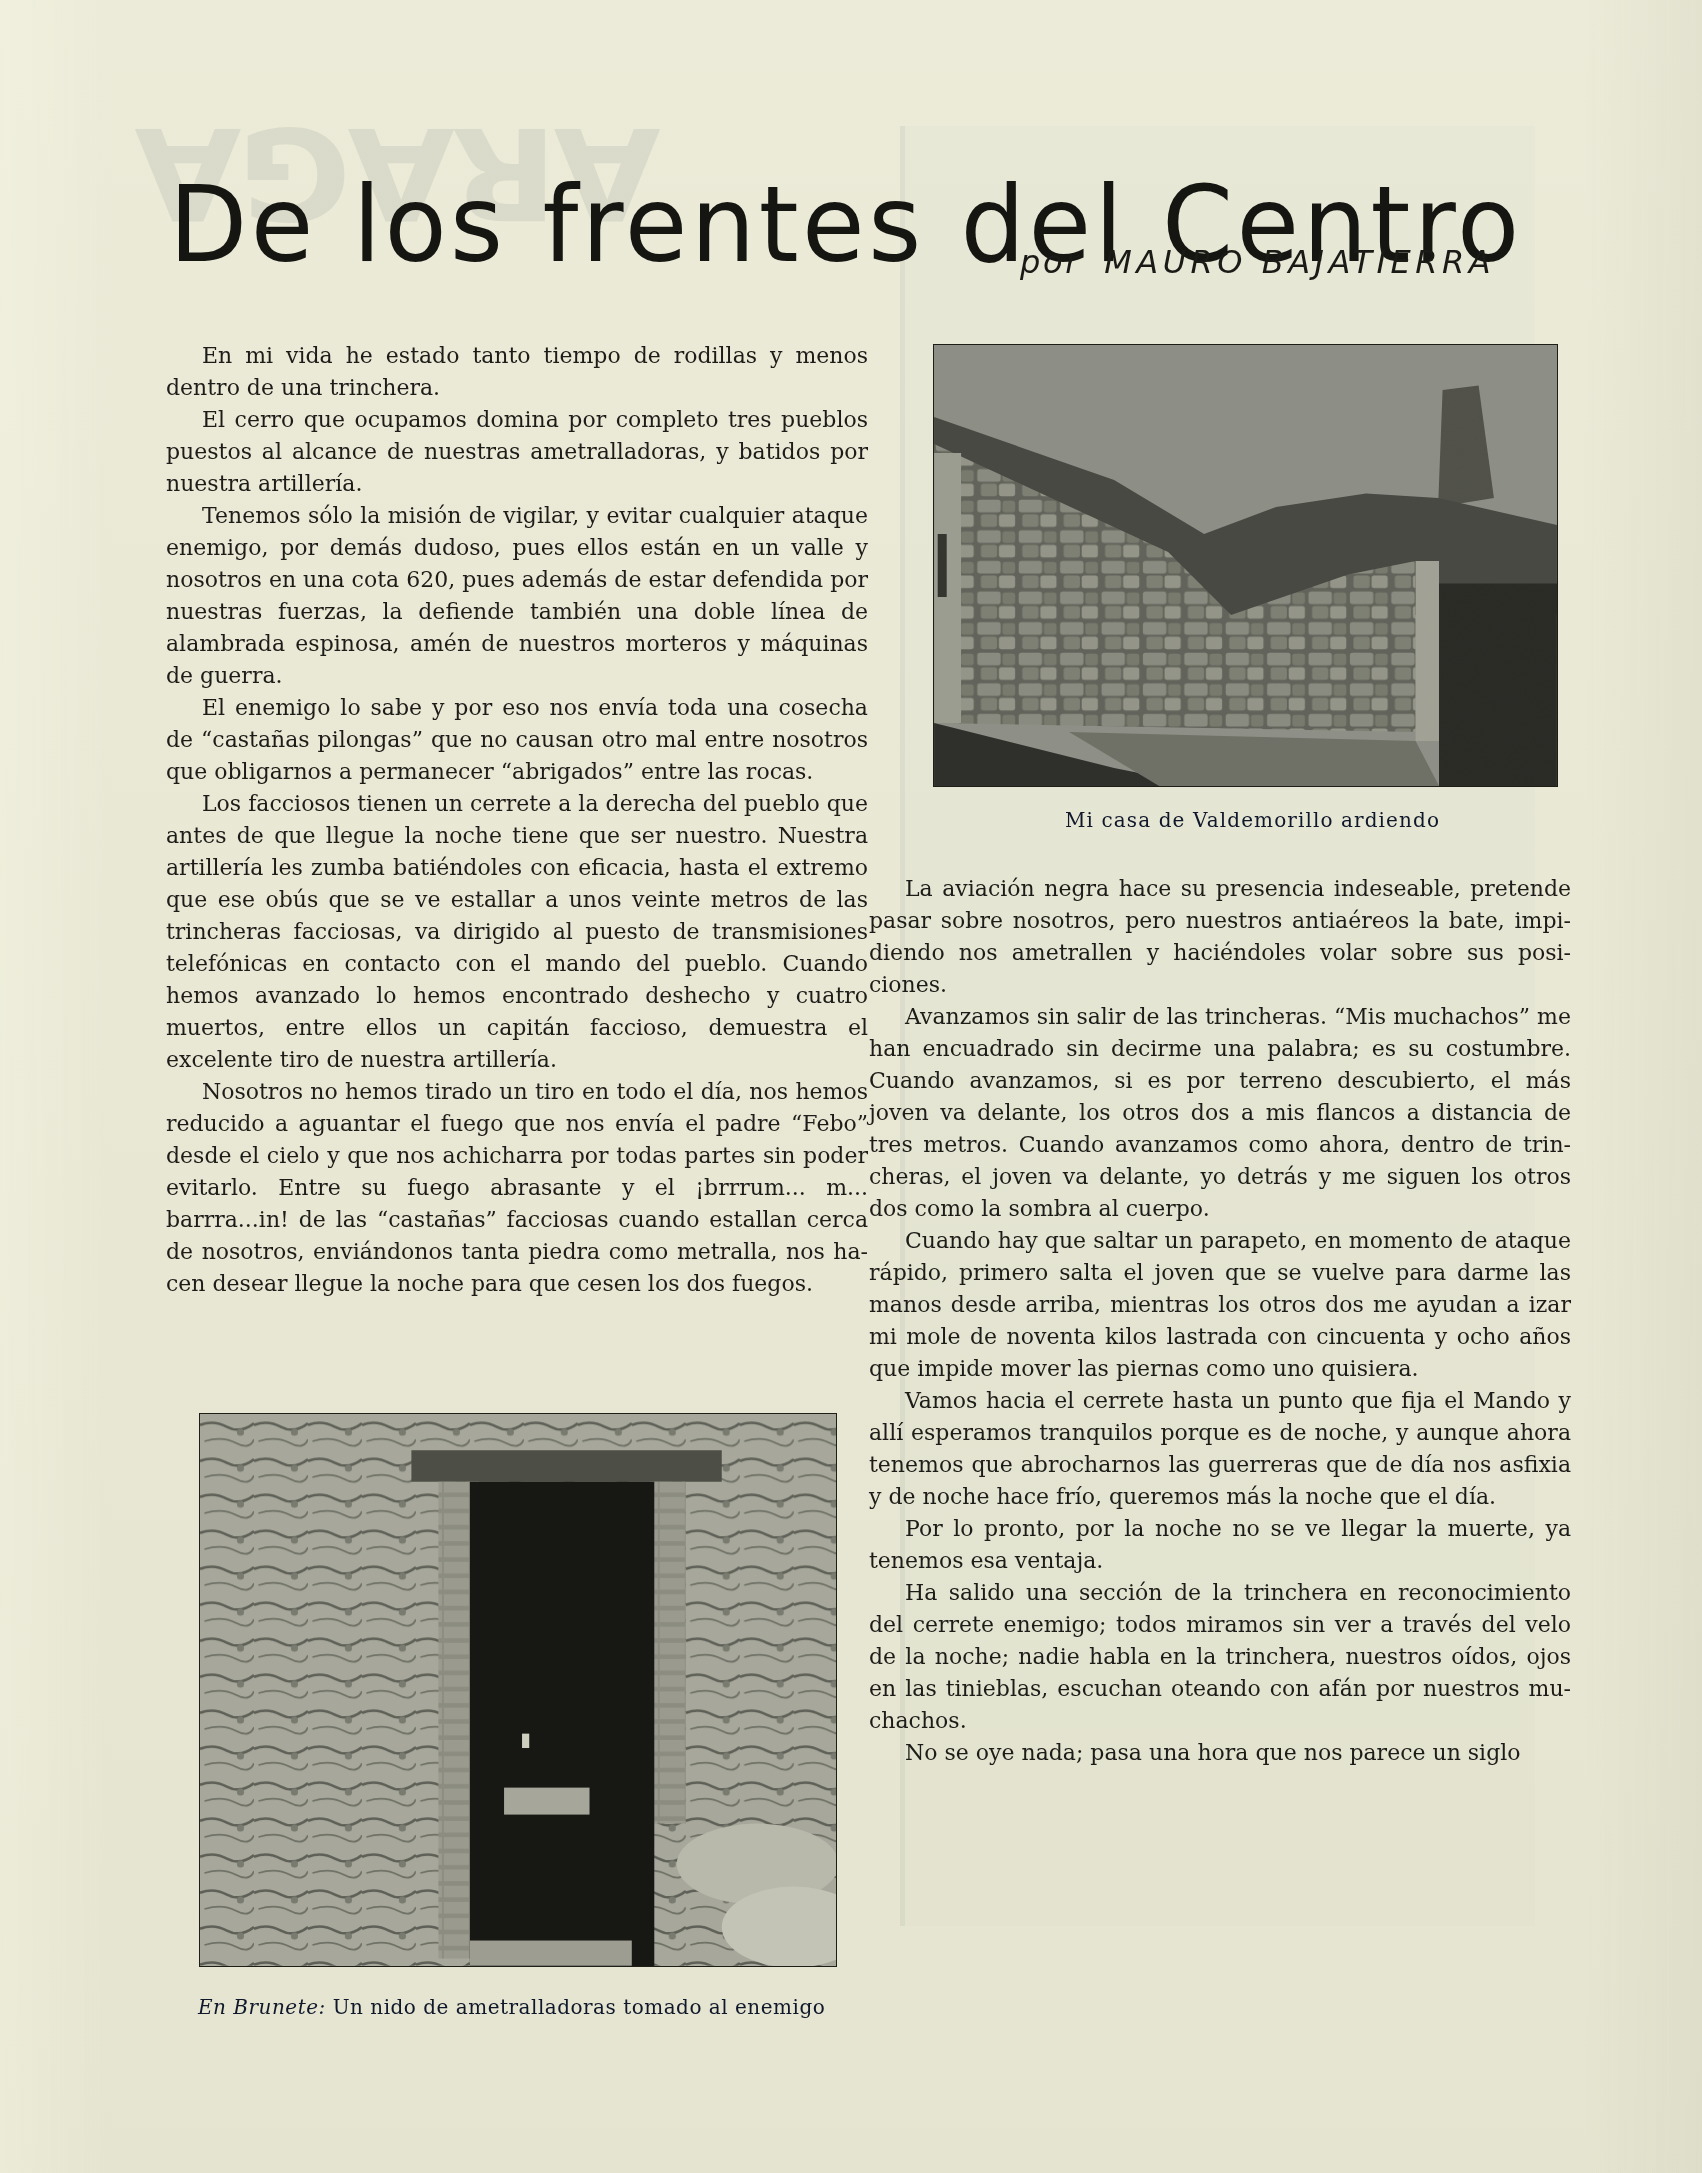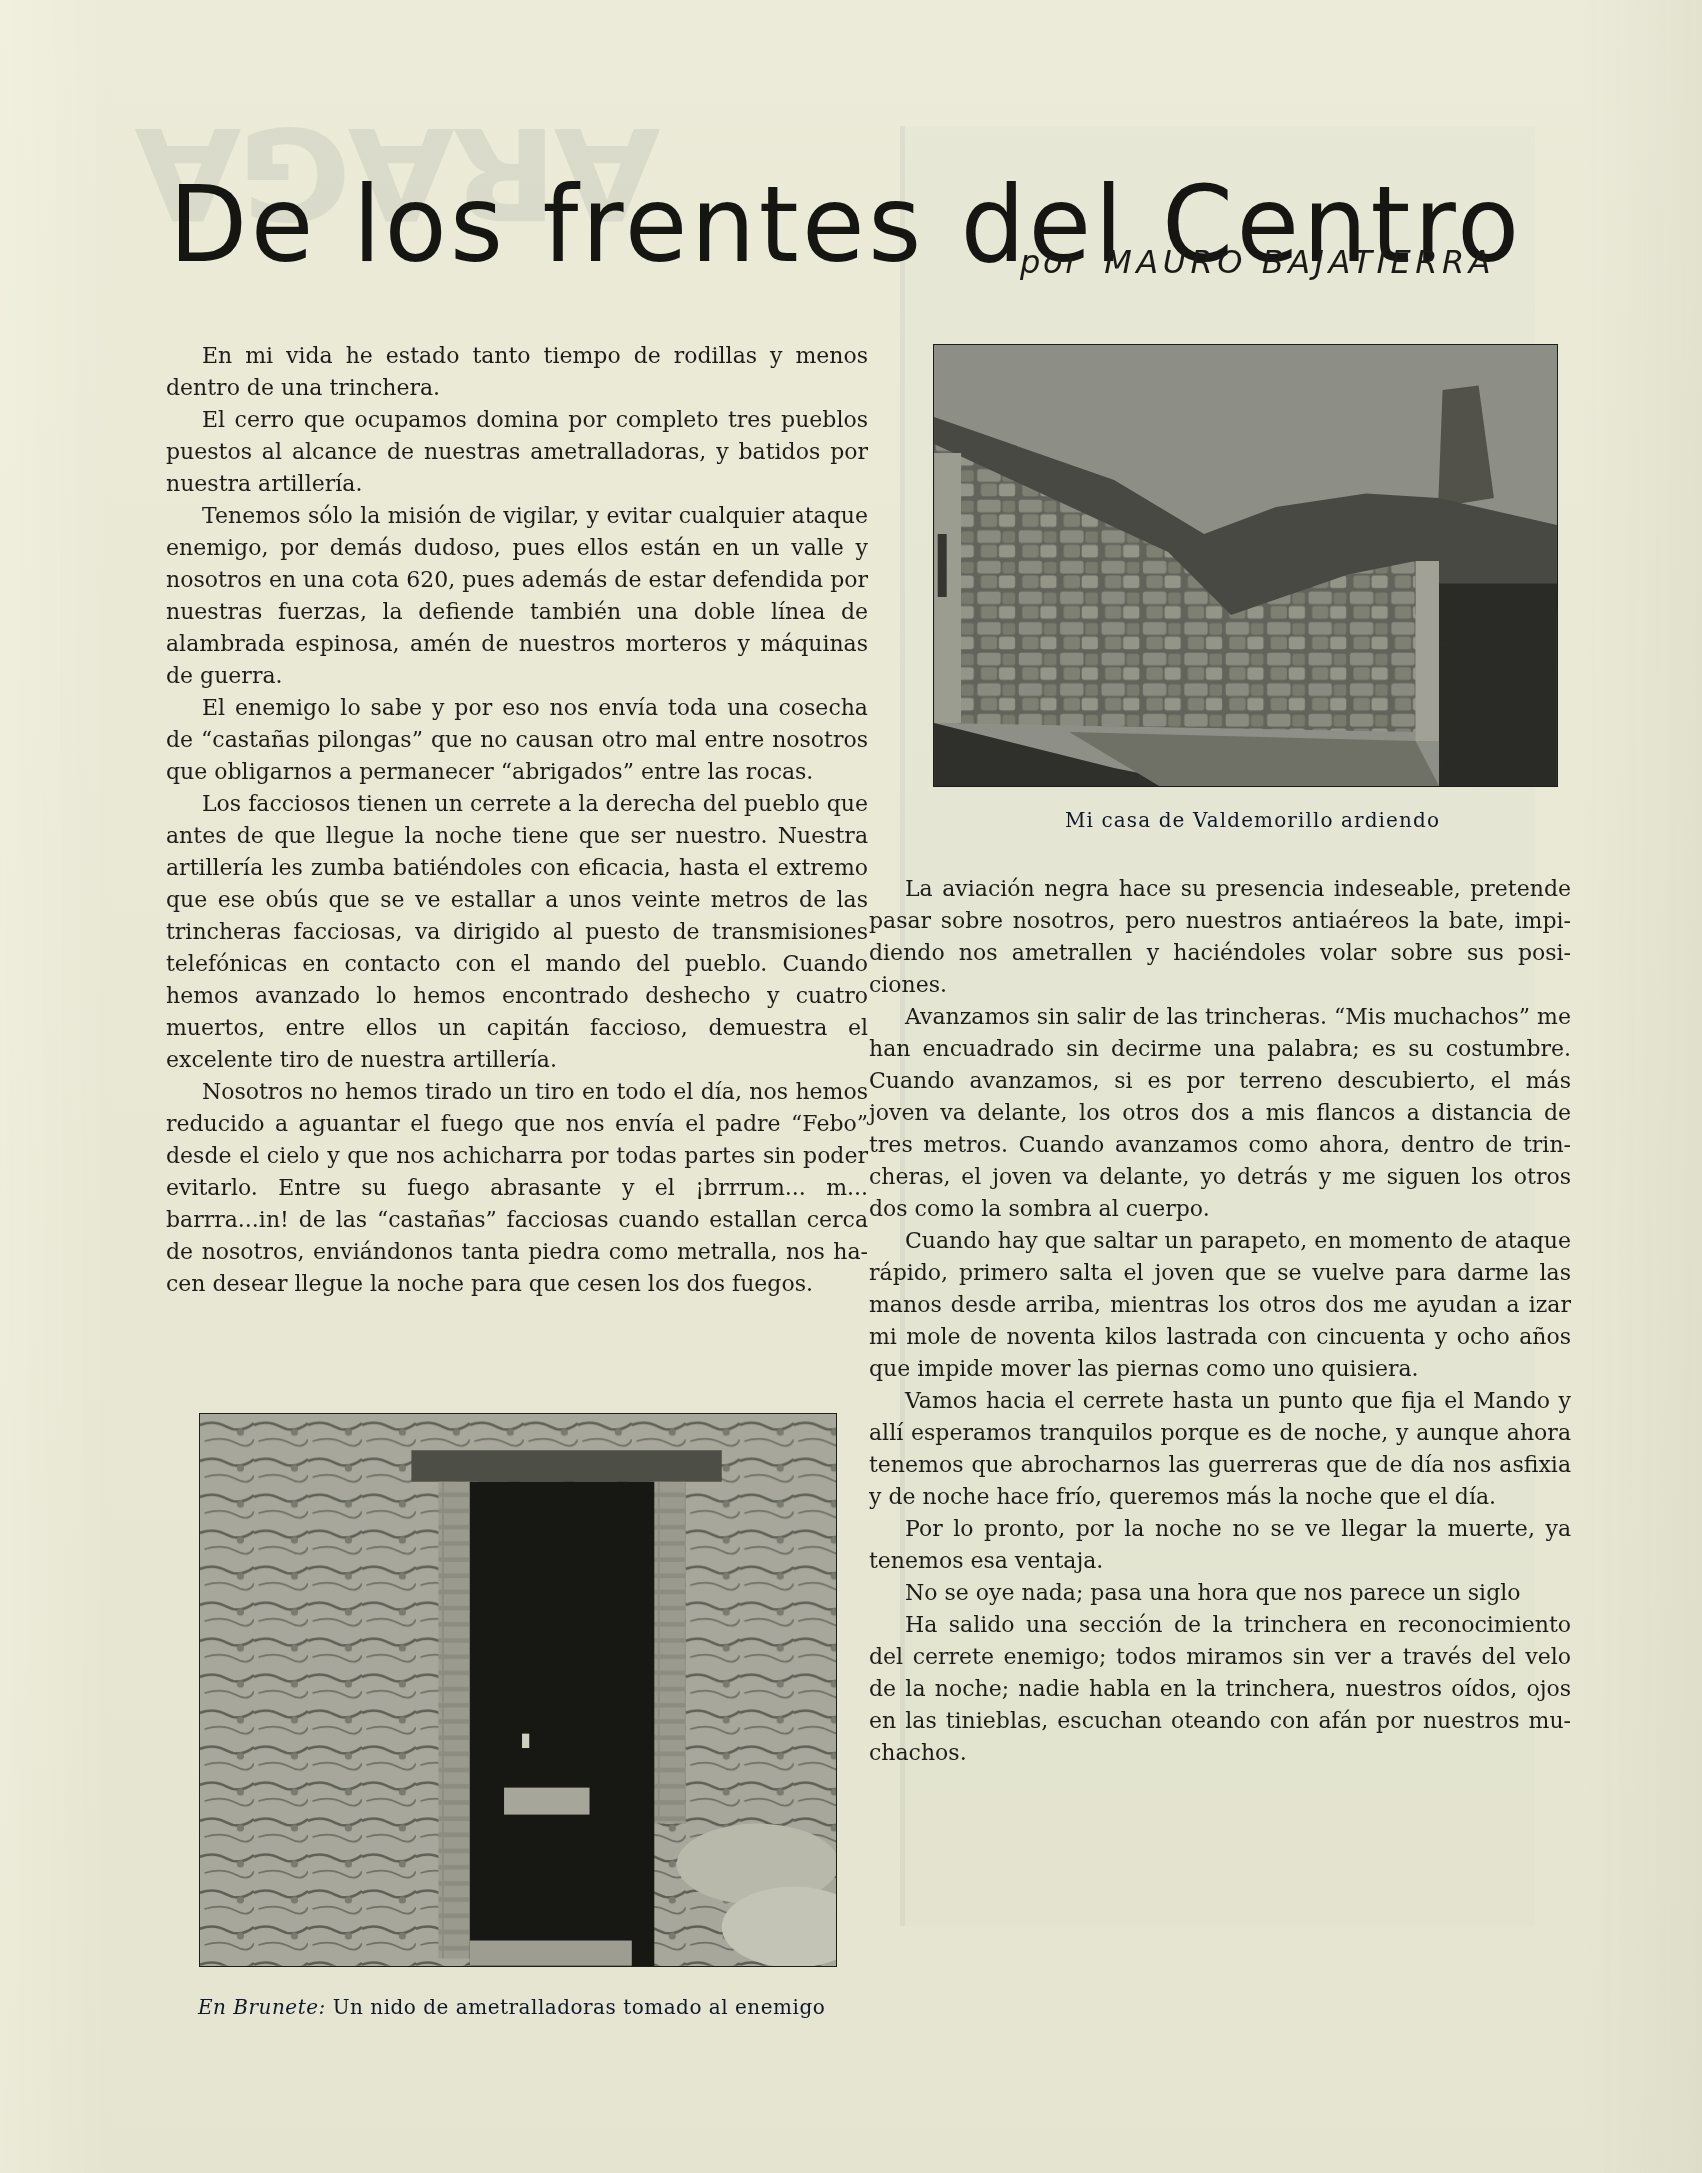--- a/index.html
+++ b/index.html
@@ -122,22 +122,22 @@
   </svg>
 </div>
 <div class="caption caption-1">Mi casa de Valdemorillo ardiendo</div>
 
 <div class="col col-right-top">
   <p>La aviación negra hace su presencia indeseable, pretende pasar sobre nosotros, pero nuestros antiaéreos la bate, impi­diendo nos ametrallen y haciéndoles volar sobre sus posi­ciones.</p>
   <p>Avanzamos sin salir de las trincheras. “Mis muchachos” me han encuadrado sin decirme una palabra; es su costum­bre. Cuando avanzamos, si es por terreno descubierto, el más joven va delante, los otros dos a mis flancos a distancia de tres metros. Cuando avanzamos como ahora, dentro de trin­cheras, el joven va delante, yo detrás y me siguen los otros dos como la sombra al cuerpo.</p>
   <p>Cuando hay que saltar un parapeto, en momento de ata­que rápido, primero salta el joven que se vuelve para darme las manos desde arriba, mientras los otros dos me ayudan a izar mi mole de noventa kilos lastrada con cincuenta y ocho años que impide mover las piernas como uno quisiera.</p>
   <p>Vamos hacia el cerrete hasta un punto que fija el Mando y allí esperamos tranquilos porque es de noche, y aunque ahora tenemos que abrocharnos las guerreras que de día nos asfixia y de noche hace frío, queremos más la noche que el día.</p>
   <p>Por lo pronto, por la noche no se ve llegar la muerte, ya tenemos esa ventaja.</p>
+  <p>Ha salido una sección de la trinchera en reconocimiento del cerrete enemigo; todos miramos sin ver a través del velo de la noche; nadie habla en la trinchera, nuestros oídos, ojos en las tinieblas, escuchan oteando con afán por nuestros mu­chachos.</p>
   <p>No se oye nada; pasa una hora que nos parece un siglo</p>
-  <p>Ha salido una sección de la trinchera en reconocimiento del cerrete enemigo; todos miramos sin ver a través del velo de la noche; nadie habla en la trinchera, nuestros oídos, ojos en las tinieblas, escuchan oteando con afán por nuestros mu­chachos.</p>
 </div>
 
 <div class="photo photo-2">
   <svg width="636" height="552" viewBox="0 0 707 613">
     <defs>
       <pattern id="rough" width="60" height="40" patternUnits="userSpaceOnUse">
         <rect width="60" height="40" fill="#a7a89b"></rect>
         <path d="M0 12 Q15 6 30 14 T60 10" stroke="#5e5f56" stroke-width="3" fill="none"></path>
         <path d="M5 30 Q25 24 40 32 T60 28" stroke="#6f7066" stroke-width="2" fill="none"></path>
         <circle cx="45" cy="20" r="4" fill="#7a7b70"></circle>

